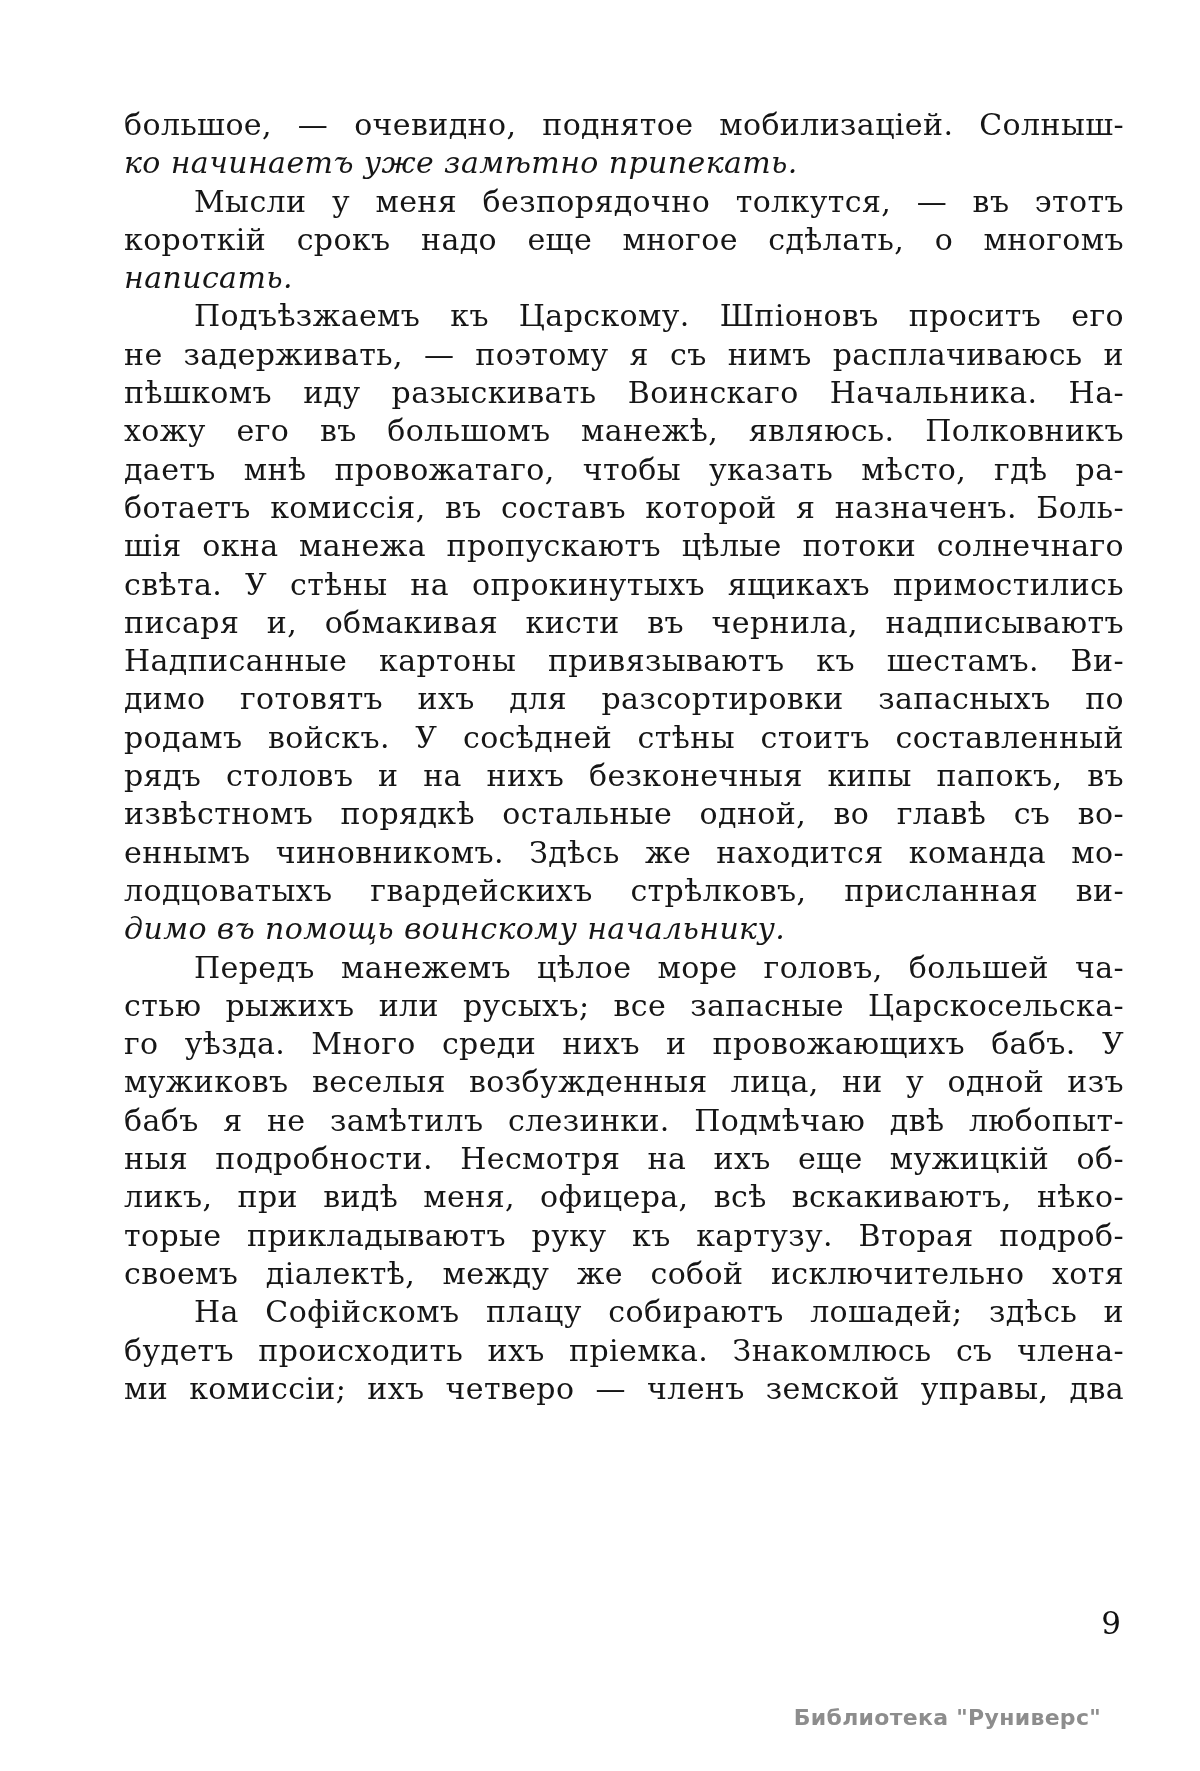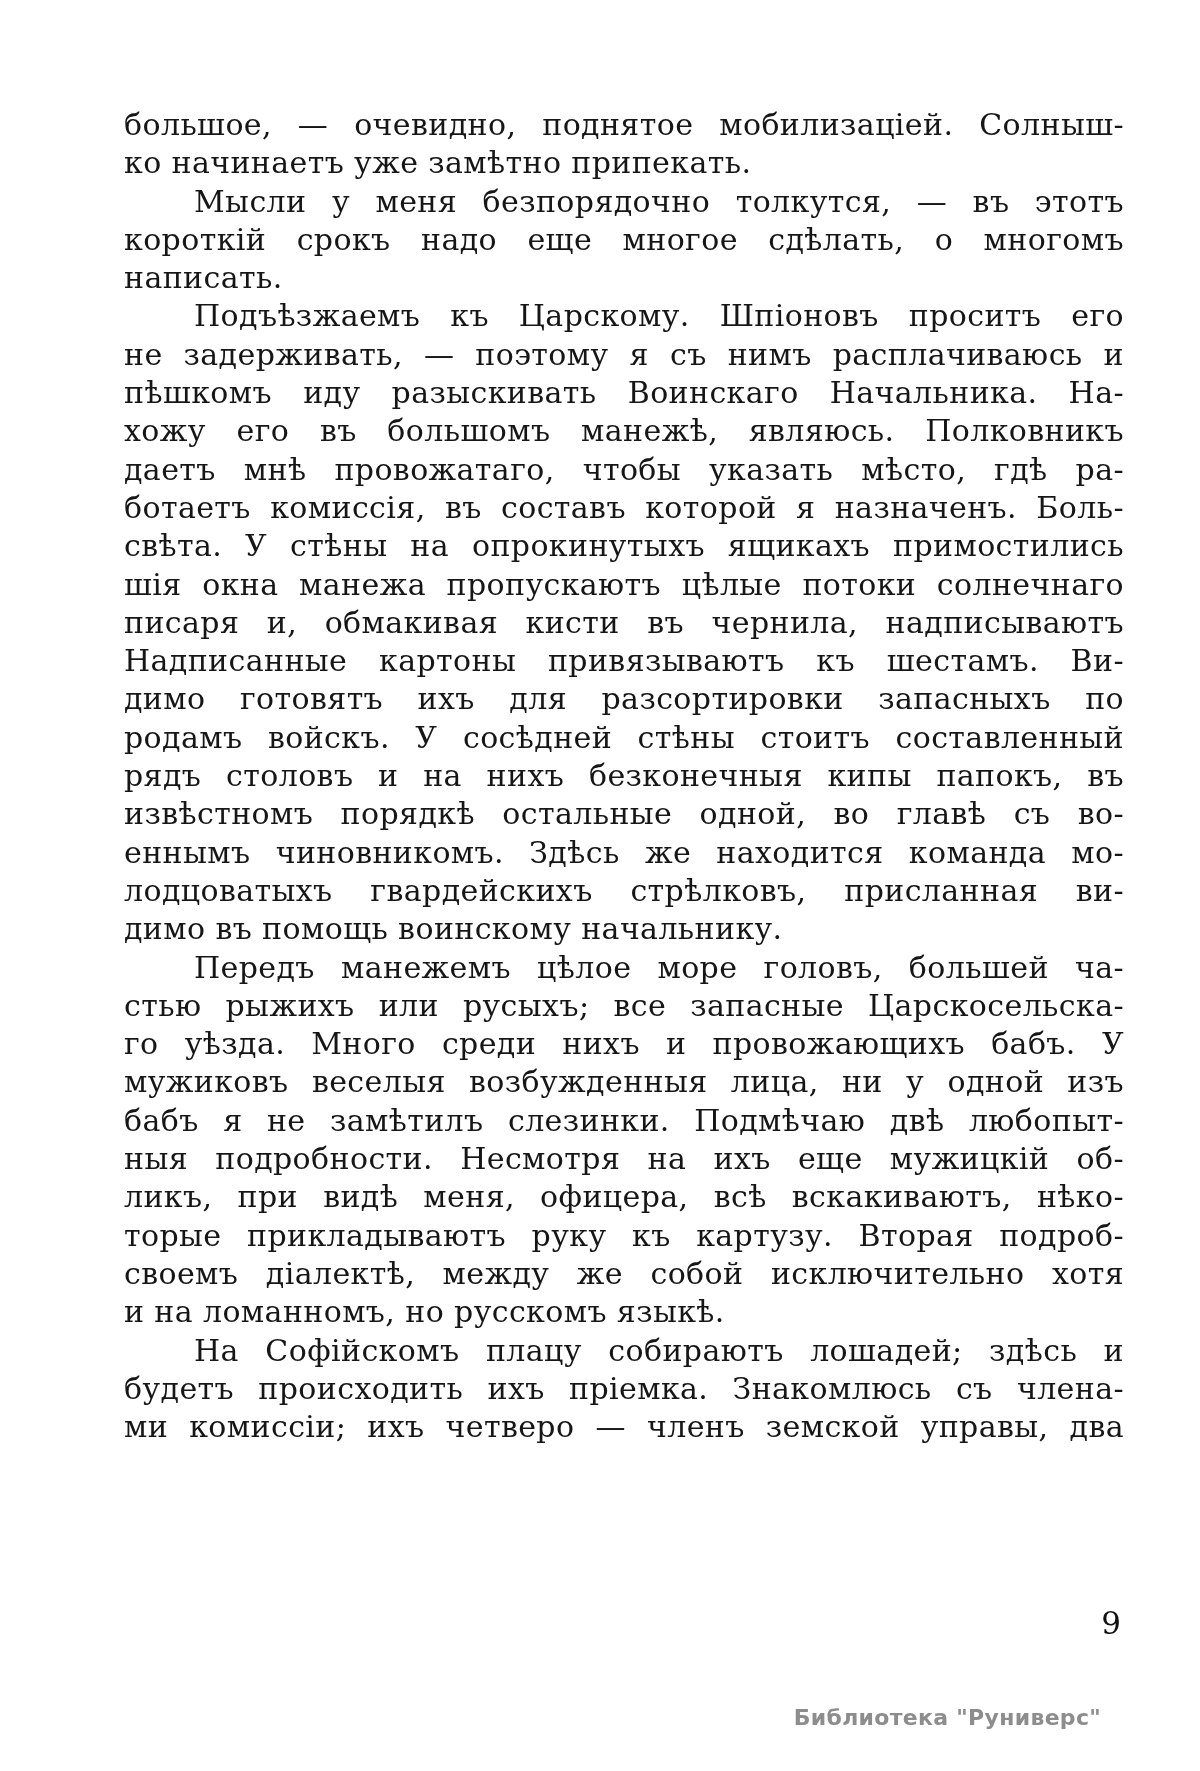--- a/index.html
+++ b/index.html
@@ -29,20 +29,21 @@
   .line {
     display: block;
     text-align: justify;
     text-align-last: justify;
     height: 38.3px;
     white-space: normal;
   }
   .line.no-justify {
     text-align: right;
     text-align-last: left;
+    font-style: italic;
   }
   .line.indent {
     padding-left: 70px;
   }
   .page-number {
     position: absolute;
     top: 1605px;
     right: 100px;
     font-size: 31px;
     color: #111111;
@@ -68,40 +69,39 @@
       <div class="line no-justify">ко начинаетъ уже замѣтно припекать.</div>
       <div class="line indent">Мысли у меня безпорядочно толкутся, — въ этотъ</div>
       <div class="line">короткій срокъ надо еще многое сдѣлать, о многомъ</div>
       <div class="line no-justify">написать.</div>
       <div class="line indent">Подъѣзжаемъ къ Царскому. Шпіоновъ проситъ его</div>
       <div class="line">не задерживать, — поэтому я съ нимъ расплачиваюсь и</div>
       <div class="line">пѣшкомъ иду разыскивать Воинскаго Начальника. На-</div>
       <div class="line">хожу его въ большомъ манежѣ, являюсь. Полковникъ</div>
       <div class="line">даетъ мнѣ провожатаго, чтобы указать мѣсто, гдѣ ра-</div>
       <div class="line">ботаетъ комиссія, въ составъ которой я назначенъ. Боль-</div>
+      <div class="line">шія окна манежа пропускаютъ цѣлые потоки солнечнаго</div>
       <div class="line">свѣта. У стѣны на опрокинутыхъ ящикахъ примостились</div>
-      <div class="line">шія окна манежа пропускаютъ цѣлые потоки солнечнаго</div>
       <div class="line">писаря и, обмакивая кисти въ чернила, надписываютъ</div>
       <div class="line">Надписанные картоны привязываютъ къ шестамъ. Ви-</div>
       <div class="line">димо готовятъ ихъ для разсортировки запасныхъ по</div>
       <div class="line">родамъ войскъ. У сосѣдней стѣны стоитъ составленный</div>
       <div class="line">рядъ столовъ и на нихъ безконечныя кипы папокъ, въ</div>
       <div class="line">извѣстномъ порядкѣ остальные одной, во главѣ съ во-</div>
       <div class="line">еннымъ чиновникомъ. Здѣсь же находится команда мо-</div>
       <div class="line">лодцоватыхъ гвардейскихъ стрѣлковъ, присланная ви-</div>
       <div class="line no-justify">димо въ помощь воинскому начальнику.</div>
       <div class="line indent">Передъ манежемъ цѣлое море головъ, большей ча-</div>
       <div class="line">стью рыжихъ или русыхъ; все запасные Царскосельска-</div>
       <div class="line">го уѣзда. Много среди нихъ и провожающихъ бабъ. У</div>
       <div class="line">мужиковъ веселыя возбужденныя лица, ни у одной изъ</div>
       <div class="line">бабъ я не замѣтилъ слезинки. Подмѣчаю двѣ любопыт-</div>
       <div class="line">ныя подробности. Несмотря на ихъ еще мужицкій об-</div>
       <div class="line">ликъ, при видѣ меня, офицера, всѣ вскакиваютъ, нѣко-</div>
       <div class="line">торые прикладываютъ руку къ картузу. Вторая подроб-</div>
       <div class="line">своемъ діалектѣ, между же собой исключительно хотя</div>
-      <div class="line no-justify">и на ломанномъ, но русскомъ языкѣ.</div>
       <div class="line indent">На Софійскомъ плацу собираютъ лошадей; здѣсь и</div>
       <div class="line">будетъ происходить ихъ пріемка. Знакомлюсь съ члена-</div>
       <div class="line">ми комиссіи; ихъ четверо — членъ земской управы, два</div>
     </div>
   <div class="page-number">9</div>
   <div class="watermark">Библиотека "Руниверс"</div>
 </div>
 
 </body></html>

